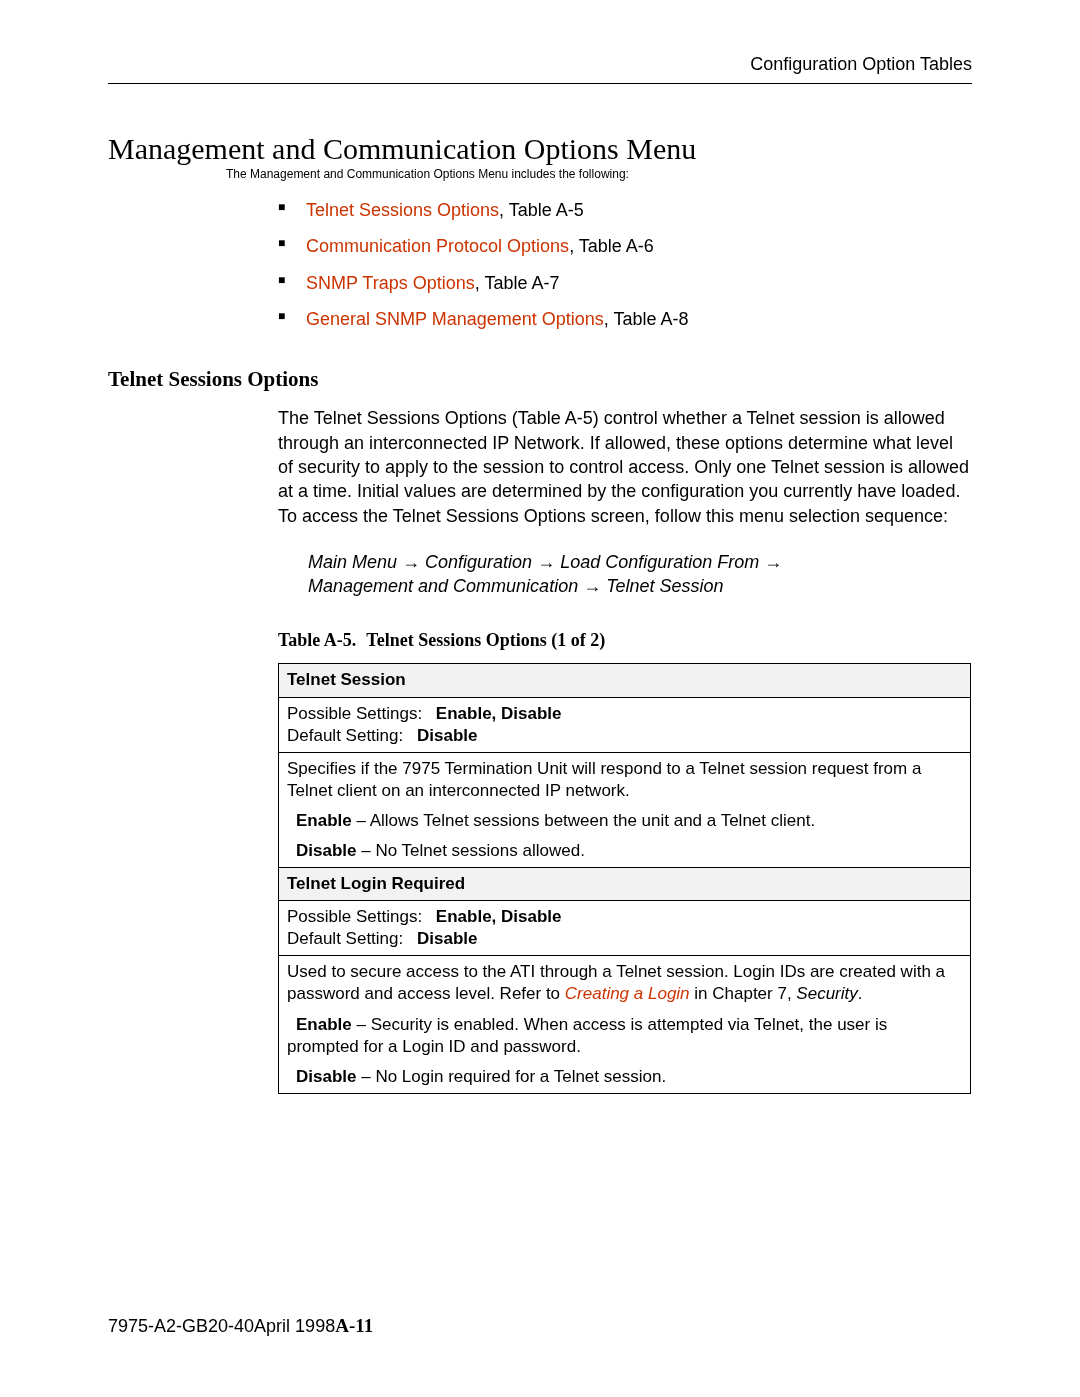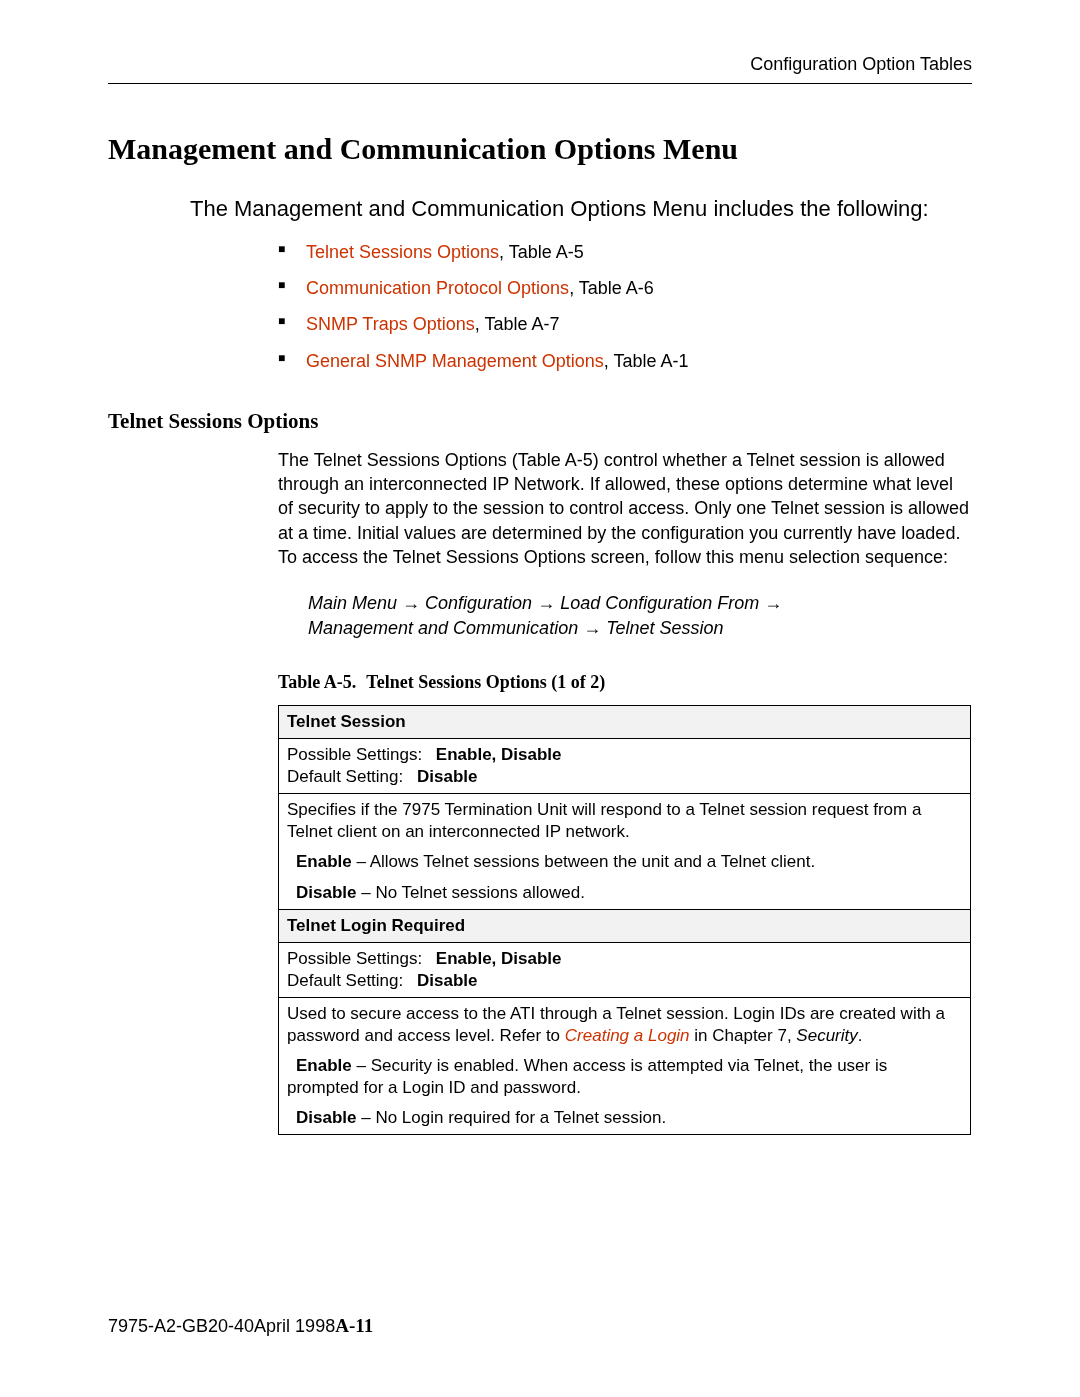--- a/index.html
+++ b/index.html
@@ -19,27 +19,26 @@
     font-size: 18px;
     margin-bottom: 8px;
   }
   .rule {
     border: none;
     border-top: 1.5px solid #000;
     margin-bottom: 48px;
   }
   .h1 {
     font-family: "Times New Roman", Times, serif;
-    font-weight: bold;
+    font-weight: normal;
     font-size: 30px;
-    margin-bottom: 28px;
   }
   .intro {
-    margin-left: 82px;
-    font-size: 22px;
+    margin-left: 118px;
+    font-size: 12px;
     line-height: 1.35;
     margin-bottom: 16px;
   }
   .bullets {
     margin-left: 170px;
     list-style: none;
     font-size: 18px;
   }
   .bullets li {
     padding-left: 28px;
@@ -126,21 +125,21 @@
   <hr class="rule">
 
   <h1 class="h1">Management and Communication Options Menu</h1>
 
   <p class="intro">The Management and Communication Options Menu includes the following:</p>
 
   <ul class="bullets">
     <li><span class="link">Telnet Sessions Options</span><span>, Table A-5</span></li>
     <li><span class="link">Communication Protocol Options</span><span>, Table A-6</span></li>
     <li><span class="link">SNMP Traps Options</span><span>, Table A-7</span></li>
-    <li><span class="link">General SNMP Management Options</span><span>, Table A-1</span></li>
+    <li><span class="link">General SNMP Management Options</span><span>, Table A-8</span></li>
   </ul>
 
   <h2 class="h2">Telnet Sessions Options</h2>
 
   <p class="body-p">The Telnet Sessions Options (Table A-5) control whether a Telnet session is allowed through an interconnected IP Network. If allowed, these options determine what level of security to apply to the session to control access. Only one Telnet session is allowed at a time. Initial values are determined by the configuration you currently have loaded. To access the Telnet Sessions Options screen, follow this menu selection sequence:</p>
 
   <p class="path">
     <span>Main Menu </span><span class="arrow">→ </span><span>Configuration </span><span class="arrow">→ </span><span>Load Configuration From </span><span class="arrow">→ </span><br><span>Management and Communication </span><span class="arrow">→ </span><span>Telnet Session</span>
   </p>
 

